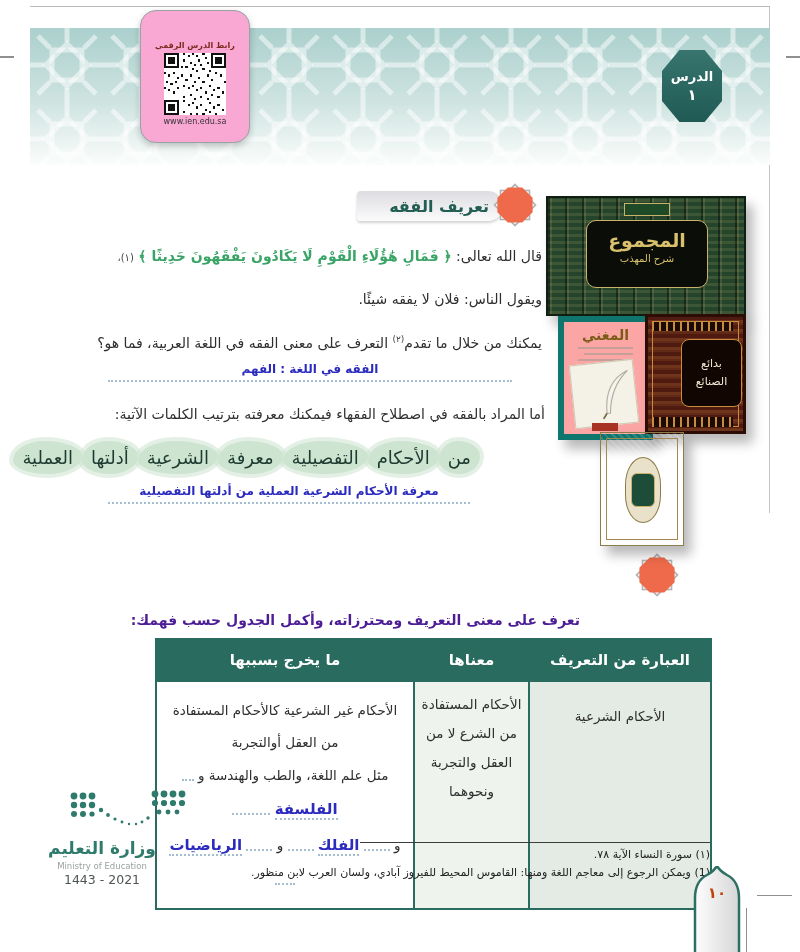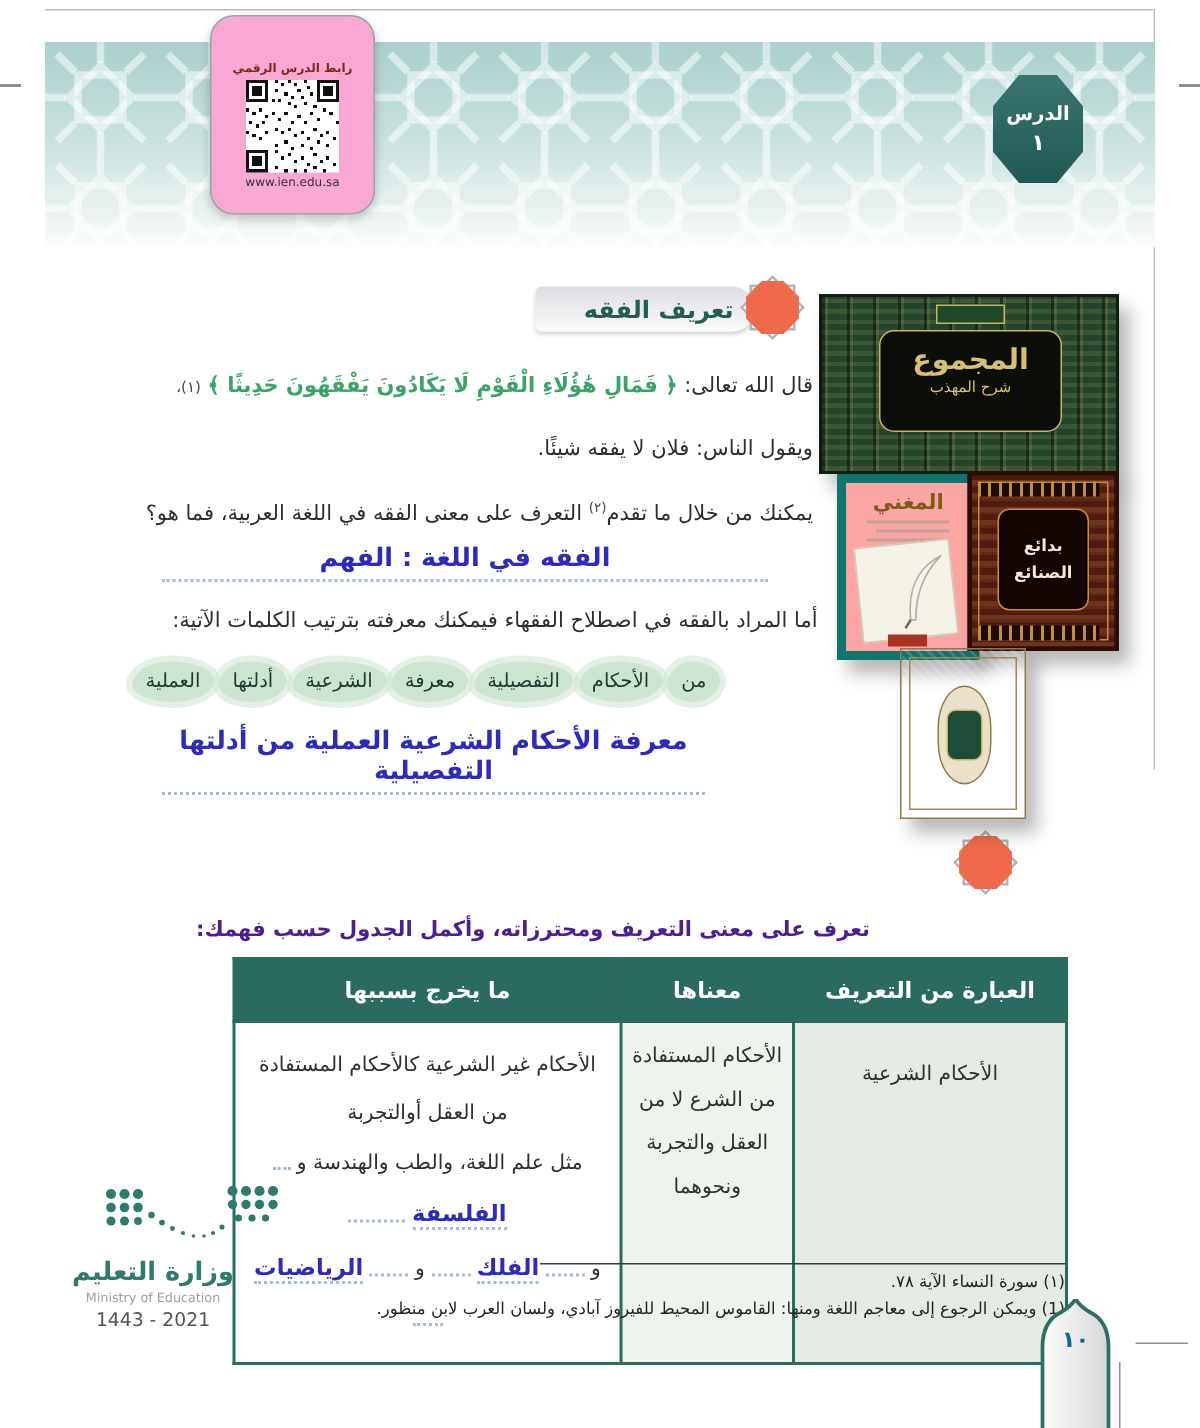--- a/index.html
+++ b/index.html
@@ -41,29 +41,29 @@
                      color:#225e53;font-size:16px;font-weight:bold;}
   .ribbon1{left:357px;top:191px;width:146px;}
   .ribbon2{left:447px;top:561px;width:196px;}
   .star-icon{position:absolute;}
 
   
   .bodyline{font-size:14px;color:#2e2e2e;}
   .verse{color:#3aa467;font-weight:bold;}
   .vref{font-size:10px;color:#444;}
   sup.note{font-size:9px;color:#444;}
-  .ans-line{color:#2b2bbf;font-size:17px;font-weight:bold;text-align:center;
+  .ans-line{color:#2b2bbf;font-size:12px;font-weight:bold;text-align:center;
             border-bottom:2px dotted #a3bdd2;padding-bottom:4px;}
 
   
   .chips{left:88px;top:441px;width:392px;display:flex;justify-content:space-between;
          align-items:flex-start;}
   .chip{background:#cde4d0;box-shadow:0 0 0 4px rgba(205,228,208,.55);
         border-radius:46% 54% 50% 50% / 58% 46% 54% 42%;
-        padding:6px 9px;font-size:13px;color:#1d3a30;white-space:nowrap;}
+        padding:6px 9px;font-size:18px;color:#1d3a30;white-space:nowrap;}
 
   .instruction{right:220px;top:612px;font-size:14px;font-weight:bold;color:#4c1d95;}
 
   
   table.def{position:absolute;left:155px;top:638px;width:555px;border-collapse:collapse;
             table-layout:fixed;direction:rtl;}
   table.def th{background:#2a6b60;color:#fff;font-size:15px;font-weight:bold;height:38px;
                border:2px solid #2a6b60;}
   table.def td{border:2px solid #2a6b60;height:152px;vertical-align:top;font-size:13.5px;}
   td.c-phrase{background:#e3ebe4;text-align:center;padding-top:26px;font-size:14px;}
@@ -75,21 +75,21 @@
   
   .fn-rule{left:360px;top:842px;width:350px;height:1px;background:#3c3c3c;}
   .fn{font-size:11px;color:#222;}
 
   
   .logo-ar{left:42px;top:838px;width:120px;text-align:center;color:#2e7a6c;
            font-size:17px;font-weight:bold;}
   .logo-en{left:42px;top:861px;width:120px;text-align:center;font-size:8.5px;color:#9aa2a1;}
   .logo-year{left:42px;top:872px;width:120px;text-align:center;font-size:12.5px;color:#4e5552;}
   .page-num{left:692px;top:884px;width:50px;text-align:center;font-size:15px;
-            font-weight:bold;color:#0369a1;}
+            font-weight:bold;color:#c2410c;}
 
   
   .book{position:absolute;box-shadow:7px 9px 11px rgba(0,0,0,.28);}
   .book1{left:546px;top:196px;width:196px;height:116px;background:#24452b;border:2px solid #101f12;
          background-image:repeating-linear-gradient(90deg,rgba(0,0,0,.4) 0 2px,rgba(210,190,120,.16) 2px 4px,transparent 4px 17px),
                           repeating-linear-gradient(0deg,rgba(212,190,120,.14) 0 3px,transparent 3px 7px);}
   .book1 .cartouche{position:absolute;left:38px;top:22px;width:120px;height:66px;background:#0b0d08;
          border:1.5px solid #c9b36a;border-radius:10px;text-align:center;color:#d8c06c;}
   .book1 .t1{font-size:19px;font-weight:bold;margin-top:8px;}
   .book1 .t2{font-size:10px;margin-top:2px;}
@@ -97,24 +97,24 @@
                border:1px solid #c9b36a;}
   .book2{left:558px;top:316px;width:83px;height:112px;background:#fca5a5;border:6px solid #0f766e;}
   .book2 .t1{text-align:center;font-size:14px;font-weight:bold;color:#7a5c16;margin-top:5px;}
   .book2 .tl{height:2px;background:#9a9a8f;opacity:.55;margin:4px 14px 0 14px;}
   .book2 .paper{position:absolute;left:8px;top:40px;width:62px;height:62px;background:#f4f1e7;
                 border:1px solid #cfc8b2;transform:rotate(-6deg);}
   .book2 .strip{position:absolute;left:28px;bottom:3px;width:26px;height:8px;background:#a83323;}
   .book3{left:645px;top:314px;width:95px;height:114px;background:#4f1b10;border:3px solid #2c0d06;
          background-image:repeating-linear-gradient(0deg,rgba(255,170,80,.18) 0 3px,transparent 3px 7px,rgba(255,170,80,.1) 7px 9px);}
   .book3 .frame{position:absolute;inset:4px;border:1px solid #c98c3e;}
-  .book3 .panel{position:absolute;left:17px;top:22px;width:55px;height:62px;background:#120602;
+  .book3 .panel{position:absolute;left:33px;top:22px;width:55px;height:62px;background:#120602;
                 border:1px solid #c98c3e;border-radius:8px;color:#f3ead5;display:flex;
                 align-items:center;justify-content:center;text-align:center;
-                font-size:11px;font-weight:bold;line-height:1.6;padding:2px;}
+                font-size:11px;font-weight:normal;line-height:1.6;padding:2px;}
   .book3 .band{position:absolute;left:4px;width:81px;height:10px;background:#1c0a05;
        background-image:repeating-linear-gradient(90deg,#c98c3e 0 2px,transparent 2px 7px);}
   .book4{left:600px;top:432px;width:82px;height:112px;background:linear-gradient(135deg,#cfb87e,#b89d5e);
          border:1px solid #8e7b48;
          background-image:repeating-linear-gradient(45deg,rgba(255,255,255,.14) 0 2px,transparent 2px 5px);}
   .book4 .frame{position:absolute;inset:5px;border:1px solid #a4884f;}
   .book4 .medal{position:absolute;left:24px;top:24px;width:34px;height:64px;background:#e9e1c9;
                 border:1px solid #8e7b48;border-radius:50% / 42%;}
   .book4 .gem{position:absolute;left:30px;top:40px;width:22px;height:32px;background:#1d4d38;
               border-radius:6px;border:1px solid #c9b36a;}

